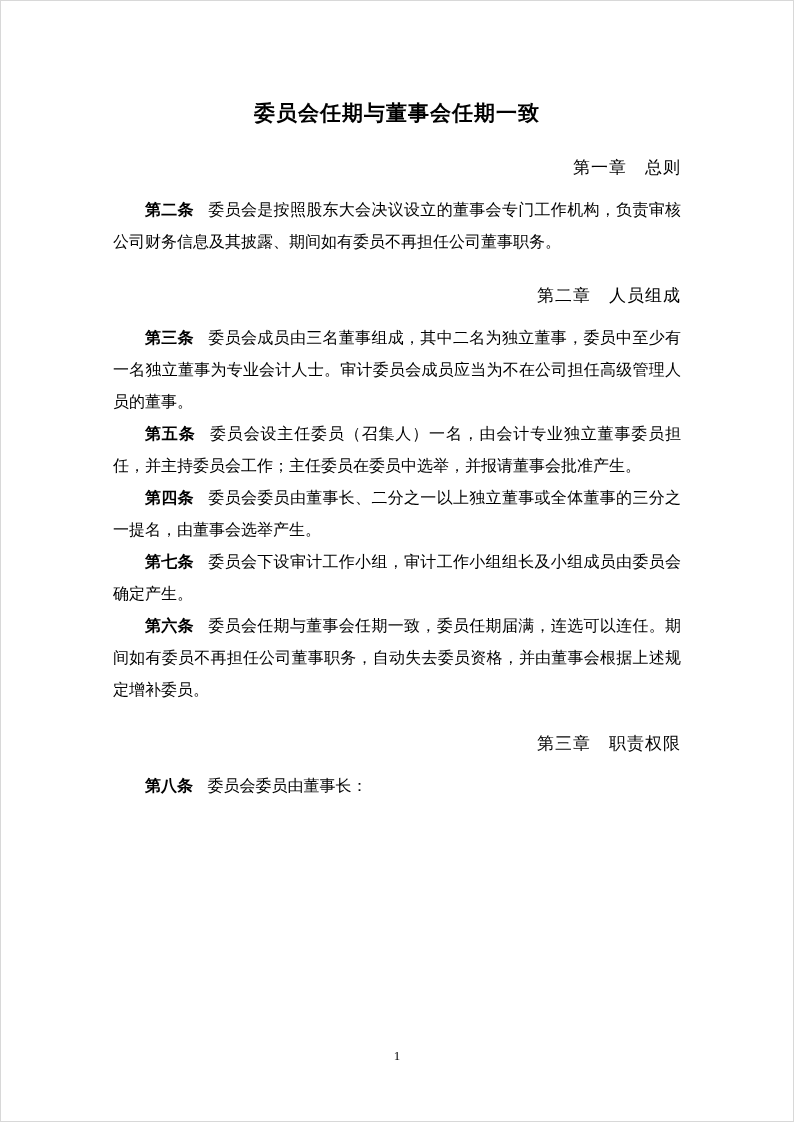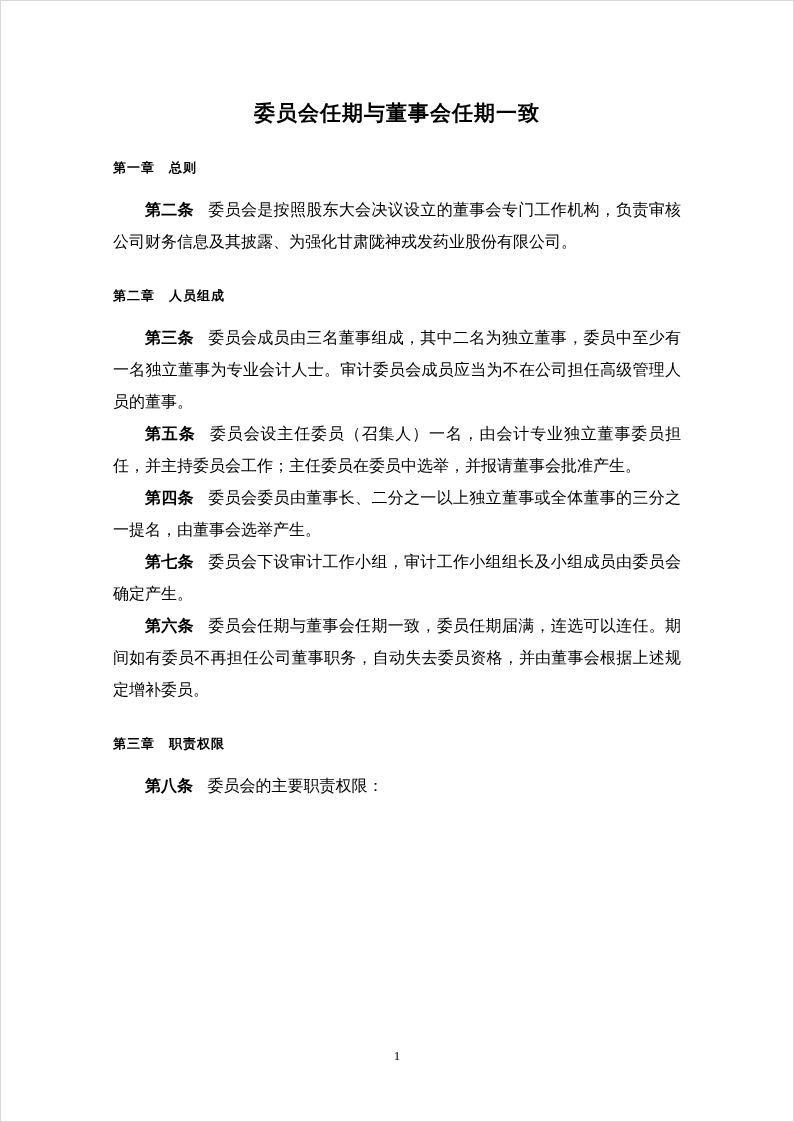--- a/index.html
+++ b/index.html
@@ -23,23 +23,23 @@
   }
   .doc-title {
     font-size: 21px;
     font-weight: 700;
     text-align: center;
     line-height: 34px;
     margin: 0 0 10px 0;
     letter-spacing: 1px;
   }
   .chapter {
-    font-size: 13px;
-    font-weight: 700;
-    text-align: left;
+    font-size: 17px;
+    font-weight: 400;
+    text-align: right;
     line-height: 24px;
     margin: 26px 0 14px 0;
     letter-spacing: 1px;
   }
   .article {
     font-size: 16px;
     line-height: 32px;
     text-align: justify;
     text-indent: 2em;
     margin: 0;
@@ -62,21 +62,21 @@
 <body>
 
 <div class="page">
 
   <h1 class="doc-title">委员会任期与董事会任期一致</h1>
 
   <h2 class="chapter">第一章　总则</h2>
 
 
   <p class="article">
-    <span class="label">第二条</span><span>委员会是按照股东大会决议设立的董事会专门工作机构，负责审核公司财务信息及其披露、为强化甘肃陇神戎发药业股份有限公司。</span>
+    <span class="label">第二条</span><span>委员会是按照股东大会决议设立的董事会专门工作机构，负责审核公司财务信息及其披露、期间如有委员不再担任公司董事职务。</span>
   </p>
 
   <h2 class="chapter">第二章　人员组成</h2>
 
   <p class="article">
     <span class="label">第三条</span><span>委员会成员由三名董事组成，其中二名为独立董事，委员中至少有一名独立董事为专业会计人士。审计委员会成员应当为不在公司担任高级管理人员的董事。</span>
   </p>
 
   <p class="article">
     <span class="label">第五条</span><span>委员会设主任委员（召集人）一名，由会计专业独立董事委员担任，并主持委员会工作；主任委员在委员中选举，并报请董事会批准产生。</span>
@@ -90,20 +90,20 @@
     <span class="label">第七条</span><span>委员会下设审计工作小组，审计工作小组组长及小组成员由委员会确定产生。</span>
   </p>
 
   <p class="article">
     <span class="label">第六条</span><span>委员会任期与董事会任期一致，委员任期届满，连选可以连任。期间如有委员不再担任公司董事职务，自动失去委员资格，并由董事会根据上述规定增补委员。</span>
   </p>
 
   <h2 class="chapter">第三章　职责权限</h2>
 
   <p class="article">
-    <span class="label">第八条</span><span>委员会的主要职责权限：</span>
+    <span class="label">第八条</span><span>委员会委员由董事长：</span>
   </p>
 
   <div class="footer">
     <span>1</span>
   </div>
 
 </div>
 
 </body></html>

